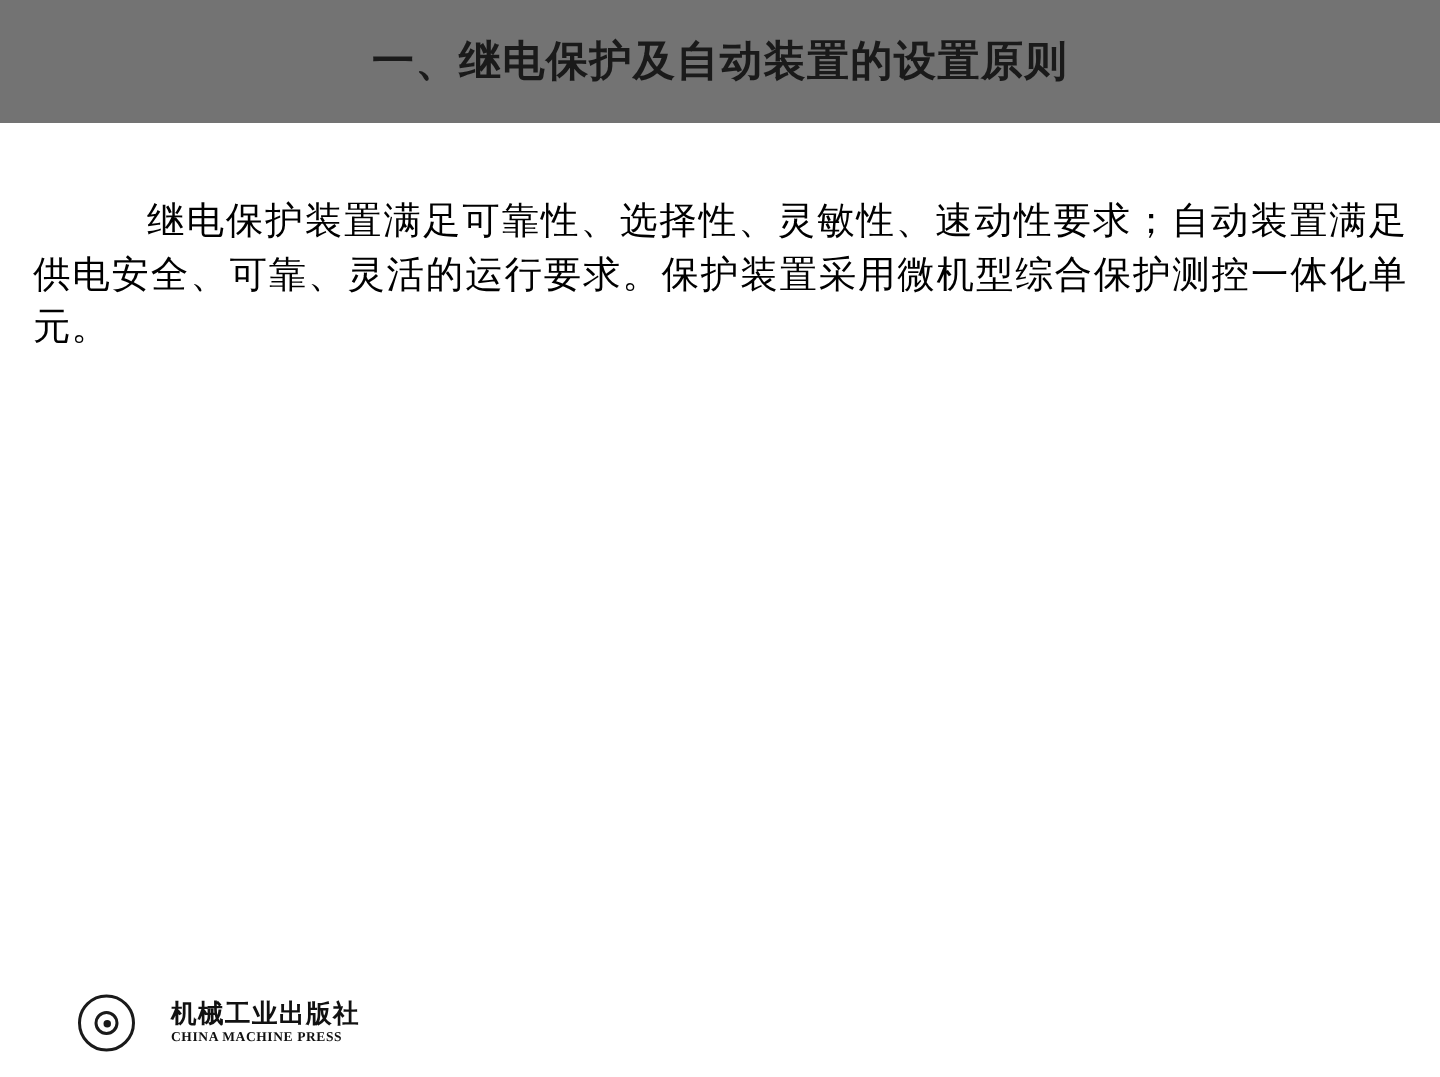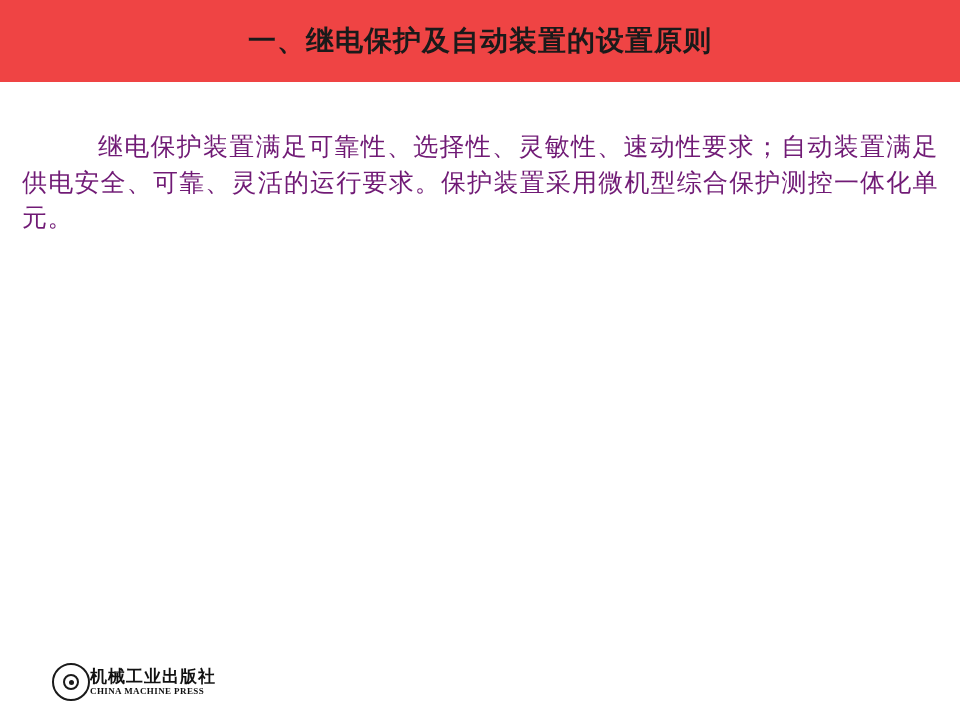--- a/index.html
+++ b/index.html
@@ -20,21 +20,21 @@
     height: 718px;
     box-sizing: border-box;
   }
   
   .title-banner {
     position: absolute;
     left: 0;
     top: 0;
     width: 960px;
     height: 82px;
-    background: #ef4444;
+    background: #737373;
     display: flex;
     align-items: center;
     justify-content: center;
   }
   .title-text {
     font-family: "DejaVu Sans", "Liberation Sans", sans-serif;
     font-size: 28px;
     font-weight: bold;
     color: #1a1a1a;
     letter-spacing: 1px;
@@ -44,21 +44,21 @@
   
   .body-area {
     position: absolute;
     left: 22px;
     top: 104px;
     width: 916px;
   }
   .body-paragraph {
     font-family: "DejaVu Serif", "Liberation Serif", serif;
     font-size: 25px;
-    color: #701a75;
+    color: #000000;
     line-height: 1.42;
     text-indent: 76px;
     text-align: justify;
     letter-spacing: 0.5px;
   }
   
   .footer {
     position: absolute;
     left: 0;
     bottom: 0;
@@ -101,21 +101,21 @@
     left: 50%;
     top: 50%;
     width: 5px;
     height: 5px;
     margin-left: -2.5px;
     margin-top: -2.5px;
     background: #1a1a1a;
     border-radius: 50%;
   }
   .logo-text {
-    margin-left: 0;
+    margin-left: 24px;
     display: flex;
     flex-direction: column;
     justify-content: center;
   }
   .logo-cn {
     font-family: "DejaVu Sans", "Liberation Sans", sans-serif;
     font-size: 17px;
     font-weight: bold;
     color: #111111;
     line-height: 1.1;

